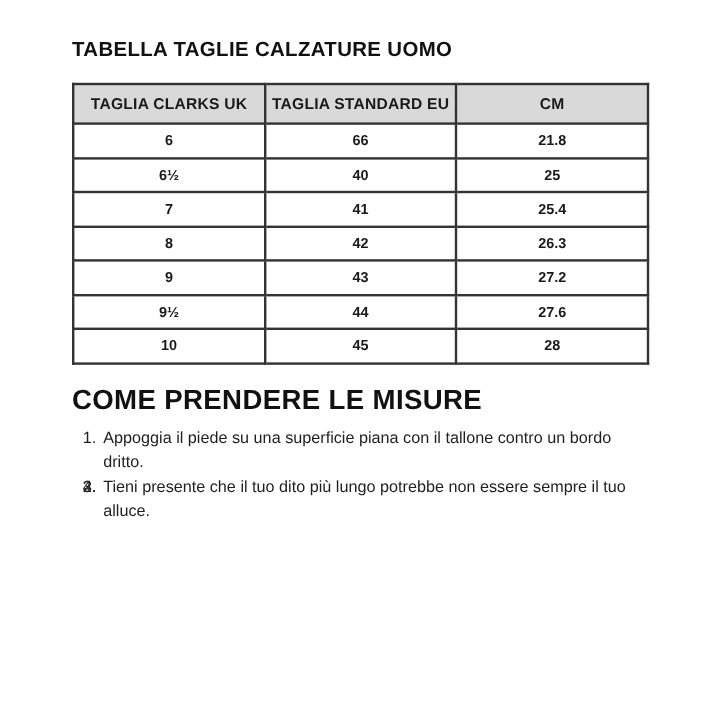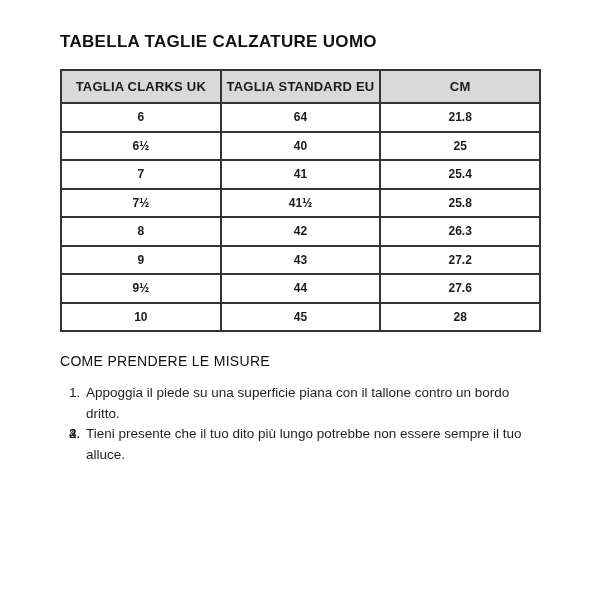--- a/index.html
+++ b/index.html
@@ -46,23 +46,23 @@
     height: 33px;
     letter-spacing: 0.2px;
   }
   table.size-table td {
     background: #ffffff;
     font-size: 12px;
     font-weight: bold;
     height: 28.5px;
   }
   .section-heading {
-    font-size: 14px;
+    font-size: 23px;
     line-height: 22px;
-    font-weight: normal;
+    font-weight: bold;
     letter-spacing: 0.3px;
     margin: 18px 0 11px 0;
     color: #111111;
   }
   ol.instructions {
     list-style: none;
     margin: 0;
     padding: 0;
     font-size: 13.5px;
     line-height: 20.5px;
@@ -89,37 +89,32 @@
     <thead>
       <tr>
         <th>TAGLIA CLARKS UK</th>
         <th>TAGLIA STANDARD EU</th>
         <th>CM</th>
       </tr>
     </thead>
     <tbody>
       <tr>
         <td>6</td>
-        <td>64</td>
+        <td>66</td>
         <td>21.8</td>
       </tr>
       <tr>
         <td>6½</td>
         <td>40</td>
         <td>25</td>
       </tr>
       <tr>
         <td>7</td>
         <td>41</td>
         <td>25.4</td>
-      </tr>
-      <tr>
-        <td>7½</td>
-        <td>41½</td>
-        <td>25.8</td>
       </tr>
       <tr>
         <td>8</td>
         <td>42</td>
         <td>26.3</td>
       </tr>
       <tr>
         <td>9</td>
         <td>43</td>
         <td>27.2</td>

